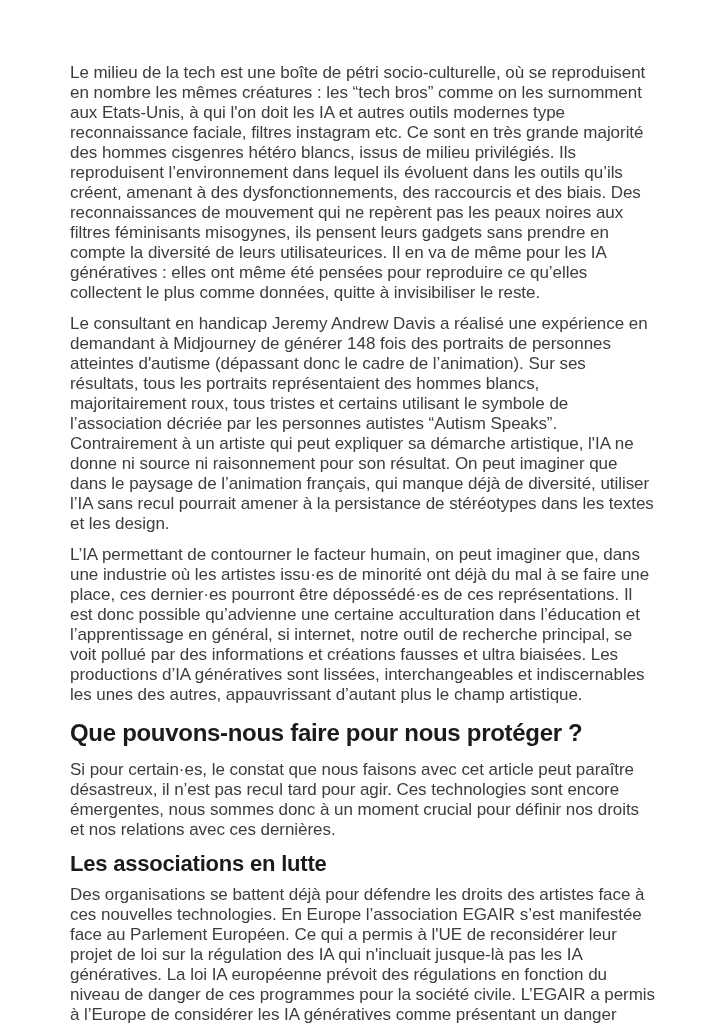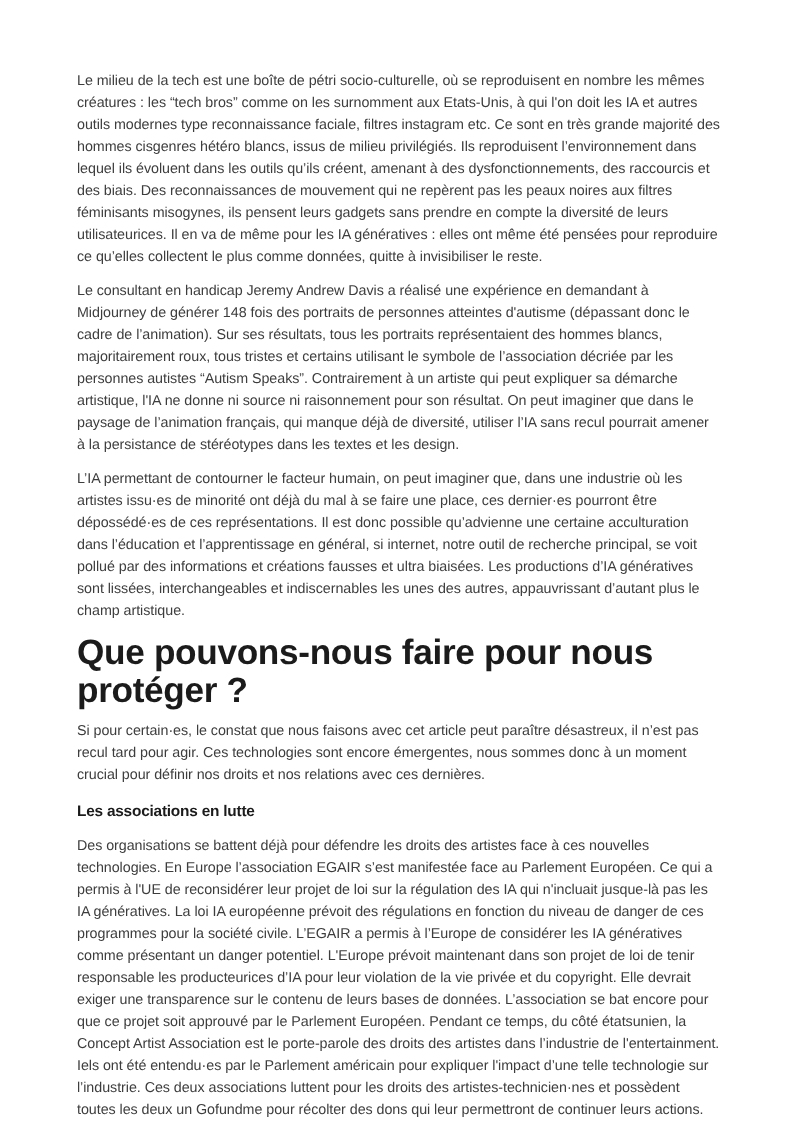--- a/index.html
+++ b/index.html
@@ -10,37 +10,37 @@
   .page {
     width: 724px;
     min-height: 1024px;
     box-sizing: border-box;
     background: #ffffff;
     padding: 63px 69px 30px 70px;
     font-family: "Liberation Sans", "DejaVu Sans", sans-serif;
   }
   .page p {
     margin: 0 0 11px 0;
-    font-size: 13px;
+    font-size: 17px;
     line-height: 20px;
     letter-spacing: -0.05px;
     color: #3d3d3d;
     text-align: left;
   }
   .page h1 {
     margin: 8px 0 10px 0;
-    font-size: 32px;
+    font-size: 24px;
     line-height: 34px;
     font-weight: 700;
     letter-spacing: -0.3px;
     color: #1b1b1b;
   }
   .page h2 {
     margin: 11px 0 9px 0;
-    font-size: 14px;
+    font-size: 22px;
     line-height: 25px;
     font-weight: 700;
     letter-spacing: -0.2px;
     color: #1b1b1b;
   }
 </style>
 </head>
 <body>
 
 <div class="page">

